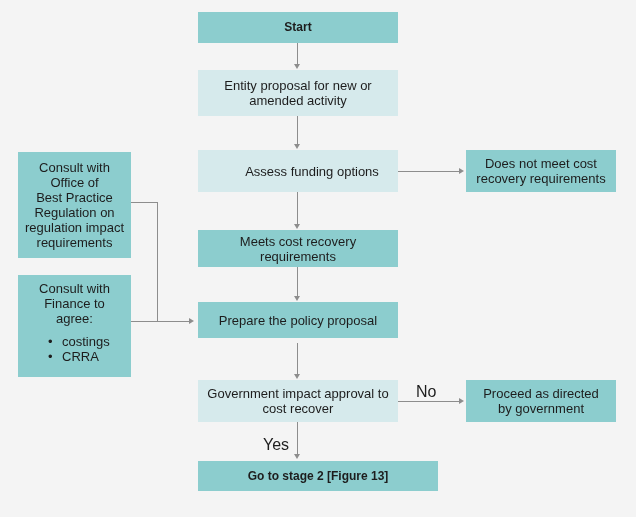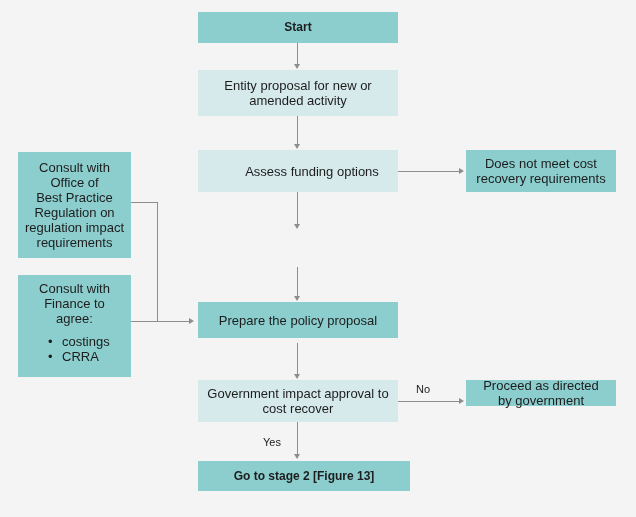--- a/index.html
+++ b/index.html
@@ -54,21 +54,21 @@
     border-top:5px solid #8d8d8d;
   }
   .arrow-right{
     position:absolute;width:0;height:0;
     border-top:3.5px solid transparent;
     border-bottom:3.5px solid transparent;
     border-left:5px solid #8d8d8d;
   }
   .edge-label{
     position:absolute;
-    font-size:11px;
+    font-size:16px;
     color:#1d1d1d;
     white-space:nowrap;
   }
 </style>
 </head>
 <body>
 
 <div id="canvas">
 
   <div class="box dark bold" style="left:198px;top:12px;width:200px;height:31px;">
@@ -77,31 +77,34 @@
 
   <div class="box light" style="left:198px;top:70px;width:200px;height:46px;">
     <span class="txt">Entity proposal for new or
 amended activity</span>
   </div>
 
   <div class="box light" style="left:198px;top:150px;width:200px;height:42px;padding-left:34px;">
     <span class="txt">Assess funding options</span>
   </div>
 
+  <div class="box dark" style="left:198px;top:230px;width:200px;height:37px;">
+    <span class="txt">Meets cost recovery requirements</span>
+  </div>
 
   <div class="box dark" style="left:198px;top:302px;width:200px;height:36px;">
     <span class="txt">Prepare the policy proposal</span>
   </div>
 
   <div class="box light" style="left:198px;top:380px;width:200px;height:42px;">
     <span class="txt">Government impact approval to
 cost recover</span>
   </div>
 
-  <div class="box dark bold" style="left:198px;top:461px;width:212px;height:30px;">
+  <div class="box dark bold" style="left:198px;top:461px;width:240px;height:30px;">
     <span class="txt">Go to stage 2 [Figure 13]</span>
   </div>
 
   <div class="box dark" style="left:18px;top:152px;width:113px;height:106px;">
     <span class="txt">Consult with
 Office of
 Best Practice
 Regulation on
 regulation impact
 requirements</span>
@@ -114,21 +117,21 @@
       <li>costings</li>
       <li>CRRA</li>
     </ul>
   </div>
 
   <div class="box dark" style="left:466px;top:150px;width:150px;height:42px;">
     <span class="txt">Does not meet cost
 recovery requirements</span>
   </div>
 
-  <div class="box dark" style="left:466px;top:380px;width:150px;height:26px;">
+  <div class="box dark" style="left:466px;top:380px;width:150px;height:42px;">
     <span class="txt">Proceed as directed
 by government</span>
   </div>
 
   <div class="edge v" style="left:297px;top:43px;height:22px;"></div>
   <div class="arrow-down" style="left:294px;top:64px;"></div>
 
   <div class="edge v" style="left:297px;top:116px;height:29px;"></div>
   <div class="arrow-down" style="left:294px;top:144px;"></div>
 

